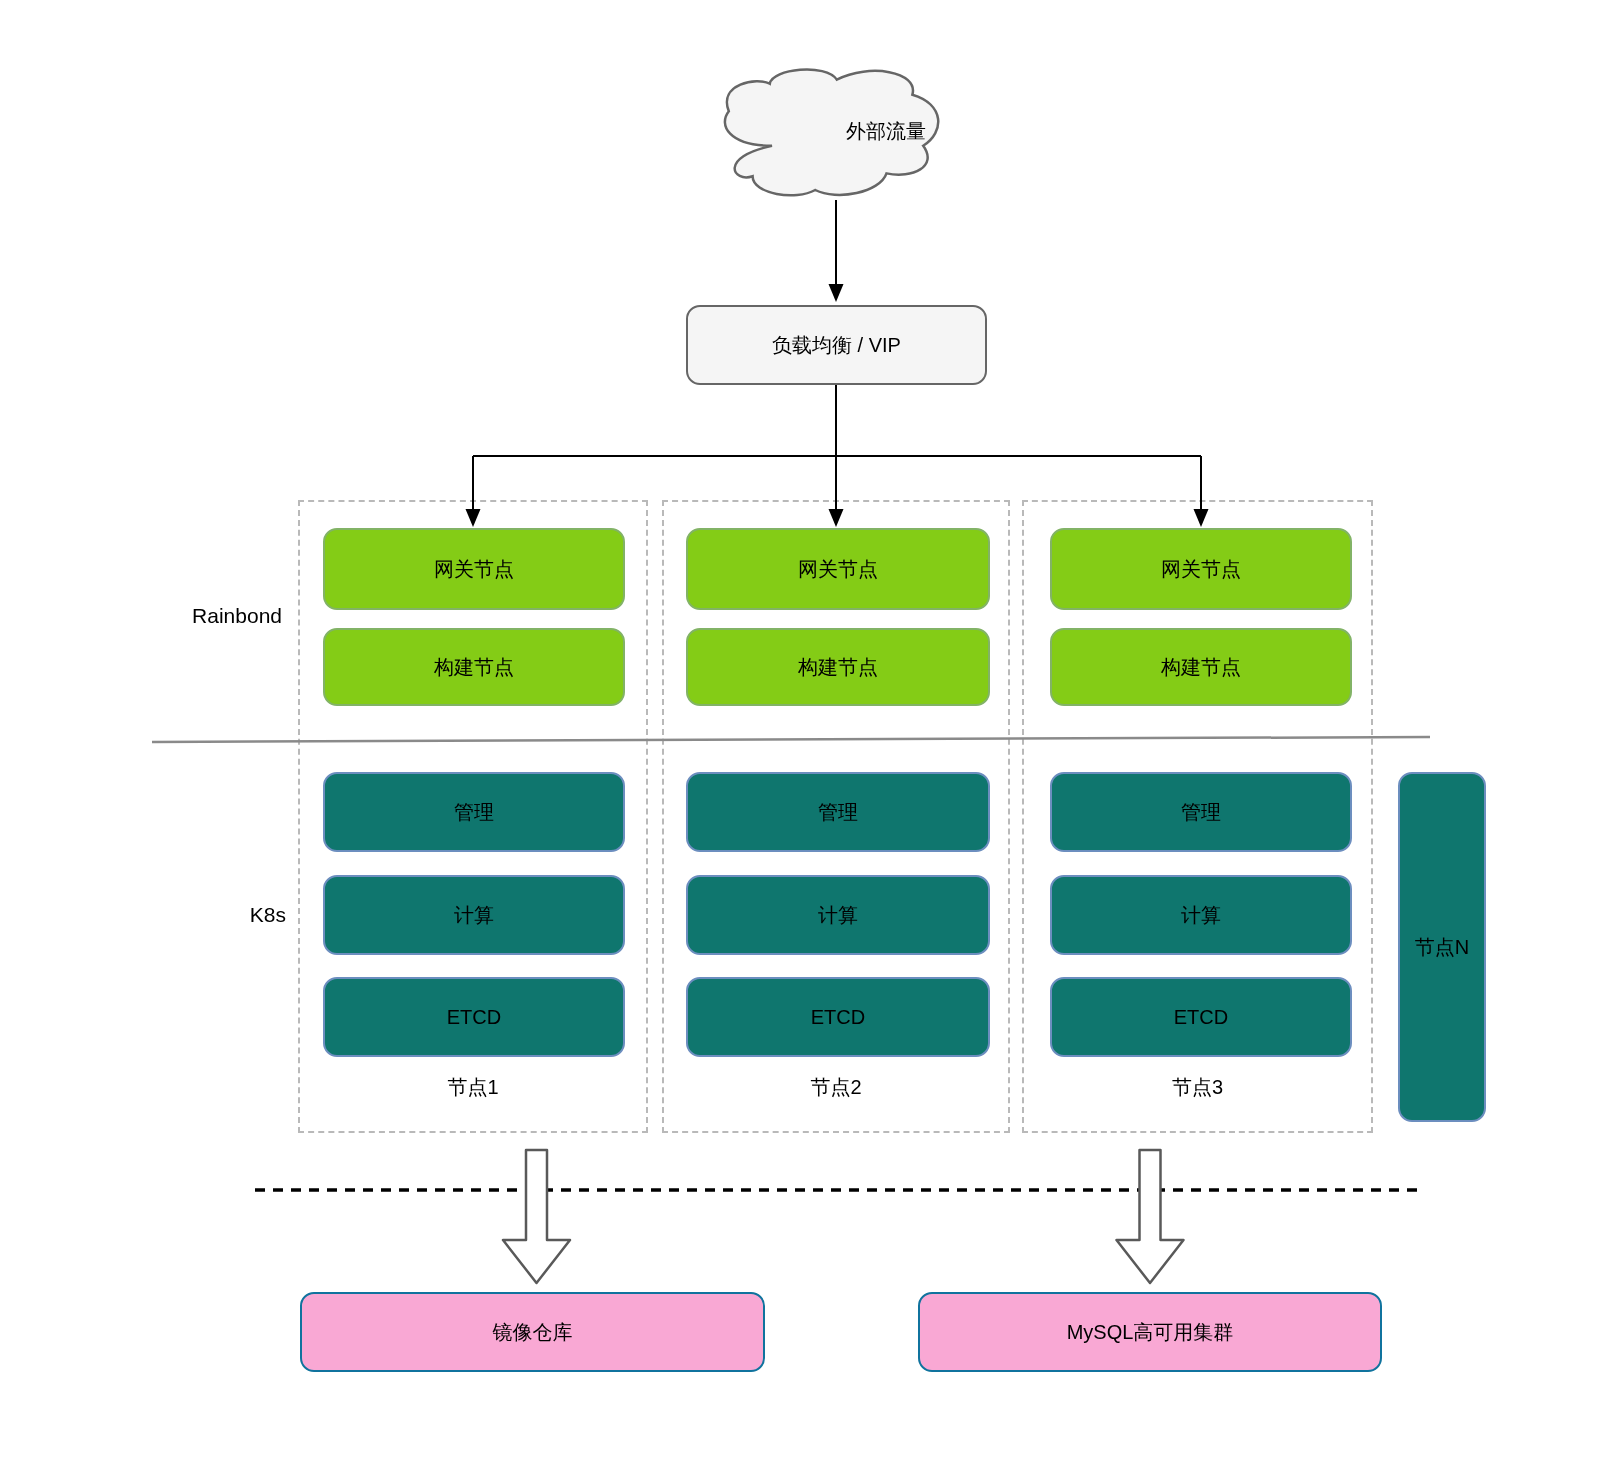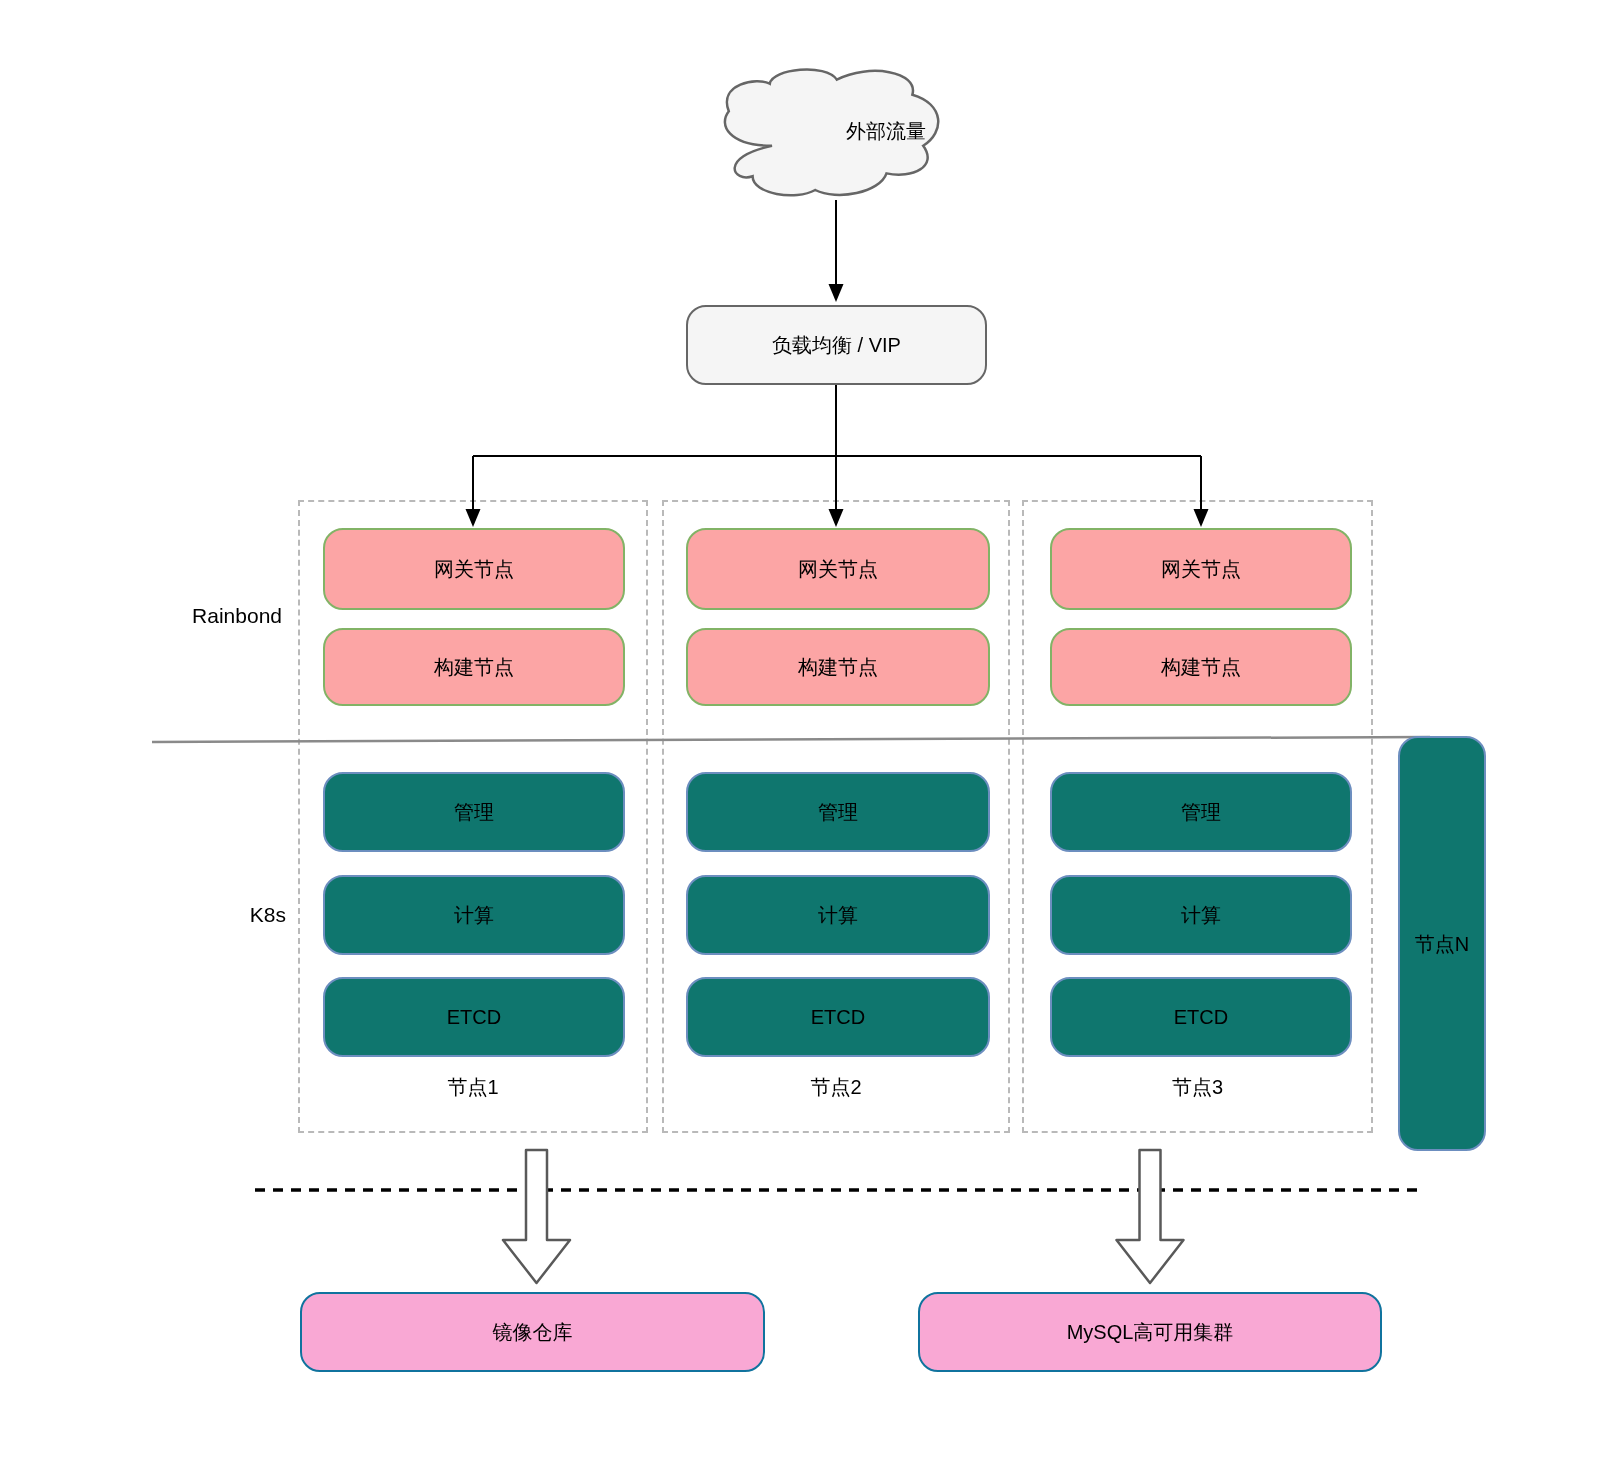--- a/index.html
+++ b/index.html
@@ -4,25 +4,25 @@
 <style>
   html,body{margin:0;padding:0;background:#ffffff;}
   #canvas{
     position:relative;width:1622px;height:1460px;background:#ffffff;
     font-family:"Liberation Sans","DejaVu Sans",sans-serif;color:#000;
     overflow:hidden;
   }
   #connectors{position:absolute;left:0;top:0;width:1622px;height:1460px;z-index:1;}
   .box{
     position:absolute;display:flex;align-items:center;justify-content:center;
-    box-sizing:border-box;border-radius:20px;font-size:20px;line-height:1.2;
+    box-sizing:border-box;border-radius:14px;font-size:20px;line-height:1.2;
     text-align:center;z-index:2;
   }
   .lb-box{background:#f5f5f5;border:2px solid #666666;}
-  .green-box{background:#fca5a5;border:2px solid #82b366;}
+  .green-box{background:#84cc16;border:2px solid #82b366;}
   .blue-box{background:#0f766e;border:2px solid #6c8ebf;}
   .cyan-box{background:#f9a8d4;border:2px solid #10739e;}
   .column{
     position:absolute;border:2px dashed #b9b9b9;box-sizing:border-box;
     background:transparent;z-index:0;
   }
   .side-label{
     position:absolute;width:160px;text-align:right;font-size:21px;z-index:2;
   }
   .node-label{
@@ -92,18 +92,18 @@
   <div class="box blue-box" style="left:686px;top:977px;width:304px;height:80px;">ETCD</div>
   <div class="node-label" style="left:662px;top:1074px;width:348px;">节点2</div>
 
   <div class="box green-box" style="left:1050px;top:528px;width:302px;height:82px;">网关节点</div>
   <div class="box green-box" style="left:1050px;top:628px;width:302px;height:78px;">构建节点</div>
   <div class="box blue-box" style="left:1050px;top:772px;width:302px;height:80px;">管理</div>
   <div class="box blue-box" style="left:1050px;top:875px;width:302px;height:80px;">计算</div>
   <div class="box blue-box" style="left:1050px;top:977px;width:302px;height:80px;">ETCD</div>
   <div class="node-label" style="left:1022px;top:1074px;width:351px;">节点3</div>
 
-  <div class="box blue-box" style="left:1398px;top:736px;width:88px;height:415px;text-align:right;">节点N</div>
+  <div class="box blue-box" style="left:1398px;top:772px;width:88px;height:350px;text-align:right;">节点N</div>
 
   <div class="box cyan-box" style="left:300px;top:1292px;width:465px;height:80px;">镜像仓库</div>
   <div class="box cyan-box" style="left:918px;top:1292px;width:464px;height:80px;">MySQL高可用集群</div>
 
 </div>
 
 </body></html>

